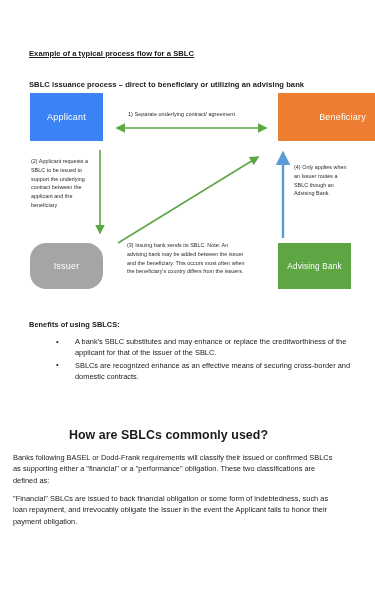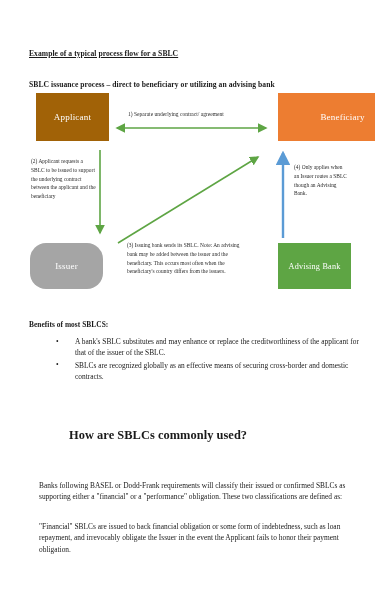--- a/index.html
+++ b/index.html
@@ -14,21 +14,20 @@
     font-family: "Liberation Sans", sans-serif;
     color: #1a1a1a;
     overflow: hidden;
   }
 
   .page {
     position: relative;
     width: 375px;
     height: 536px;
     background: #ffffff;
-    font-family: Liberation Serif, serif;
   }
 
   
   .title-underlined {
     position: absolute;
     left: 29px;
     top: 49px;
     font-size: 7.6px;
     font-weight: bold;
     text-decoration: underline;
@@ -57,22 +56,22 @@
   .node {
     position: absolute;
     display: flex;
     align-items: center;
     justify-content: center;
     color: #ffffff;
     font-size: 9px;
     letter-spacing: 0.2px;
   }
   .node-applicant {
-    left: 36px; top: 93px; width: 73px; height: 48px;
-    background: #a16207;
+    left: 30px; top: 93px; width: 73px; height: 48px;
+    background: #3b82f6;
   }
   .node-beneficiary {
     left: 278px; top: 93px; width: 73px; height: 48px;
     background: #ed7d31;
     padding-left: 28px;
   }
   .node-issuer {
     left: 30px; top: 243px; width: 73px; height: 46px;
     background: #a5a5a5;
     border-radius: 16px;
@@ -157,26 +156,25 @@
     left: 29px;
     top: 428px;
     font-size: 12.4px;
     font-weight: bold;
     letter-spacing: 0.05px;
     padding-left: 40px;
   }
 
   .para {
     position: absolute;
-    left: 39px;
+    left: 13px;
     width: 327px;
     font-size: 7.4px;
     line-height: 1.55;
     letter-spacing: 0.01px;
-    margin-top: 28px;
   }
   .para-1 { top: 452px; }
   .para-2 { top: 493px; }
 </style>
 </head>
 <body>
 
 <div class="page">
 
   <div class="title-underlined">Example of a typical process flow for a SBLC</div>
@@ -218,24 +216,24 @@
     <div class="node node-advising">
       <span>Advising Bank</span>
     </div>
 
     <div class="ann ann-1">1) Separate underlying contract/ agreement</div>
     <div class="ann ann-2">(2) Applicant requests a SBLC to be issued to support the underlying contract between the applicant and the beneficiary</div>
     <div class="ann ann-3">(3) Issuing bank sends its SBLC. Note: An advising bank may be added between the issuer and the beneficiary.  This occurs most often when the beneficiary's country differs from the issuers.</div>
     <div class="ann ann-4">(4) Only applies when an Issuer routes a SBLC though an Advising Bank.</div>
   </div>
 
-  <div class="section-head benefits-head">Benefits of most SBLCS:</div>
+  <div class="section-head benefits-head">Benefits of using SBLCS:</div>
 
   <ul class="bullets">
     <li>A bank's SBLC substitutes and may enhance or replace the creditworthiness of the applicant for that of the issuer of the SBLC.</li>
-    <li>SBLCs are recognized globally as an effective means of securing cross-border and domestic contracts.</li>
+    <li>SBLCs are recognized enhance as an effective means of securing cross-border and domestic contracts.</li>
   </ul>
 
   <div class="h2">How are SBLCs commonly used?</div>
   <div class="para para-1">Banks following BASEL or Dodd-Frank requirements will classify their issued or confirmed SBLCs as supporting either a "financial" or a "performance" obligation.  These two classifications are defined as:</div>
   <div class="para para-2">"Financial" SBLCs are issued to back financial obligation or some form of indebtedness, such as loan repayment, and irrevocably obligate the Issuer in the event the Applicant fails to honor their payment obligation.</div>
 
 </div>
 
 </body></html>

